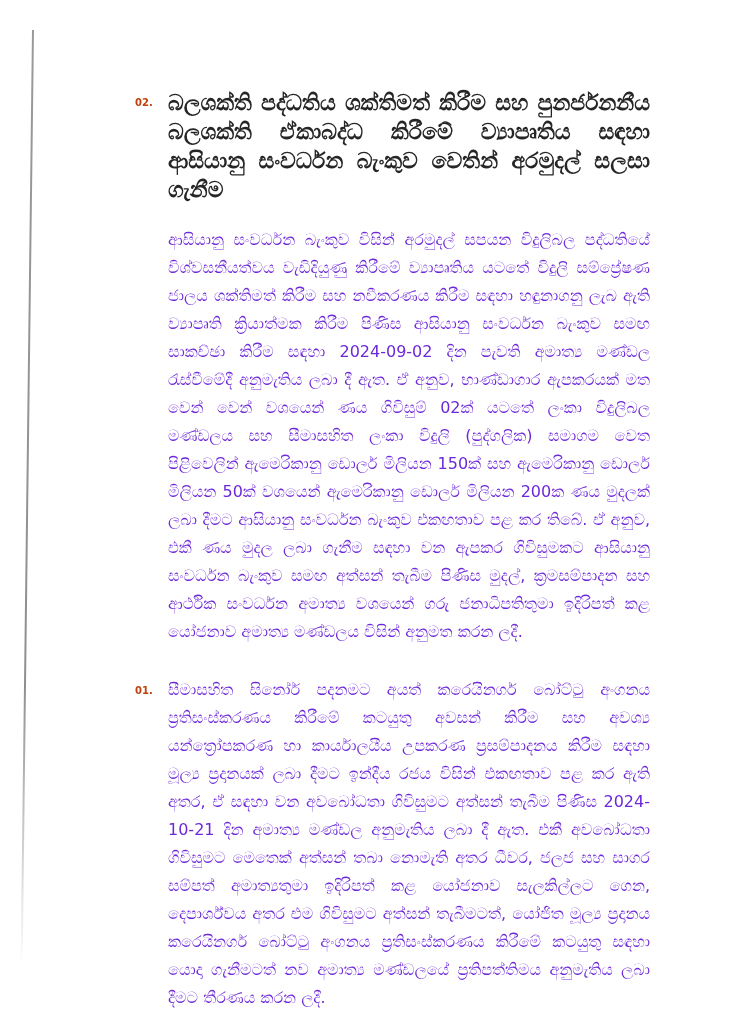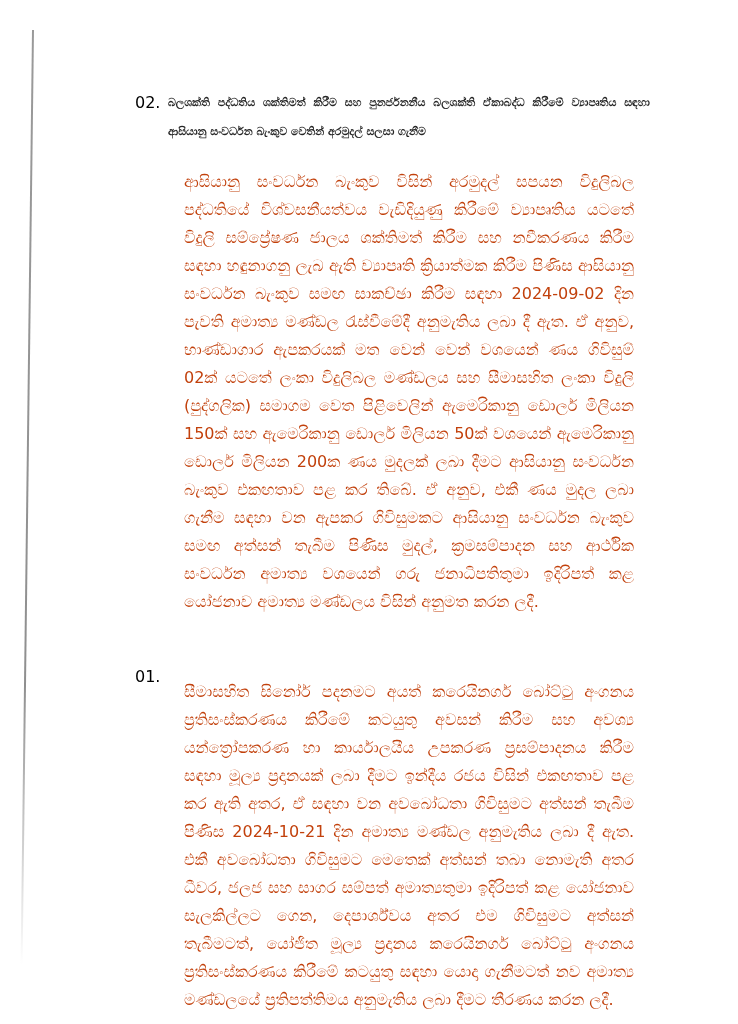--- a/index.html
+++ b/index.html
@@ -61,39 +61,40 @@
     width: 515px;
     color: #3d3d3d;
   }
   .item {
     display: flex;
     align-items: flex-start;
   }
   .item + .item { margin-top: 30px; }
   .item .num {
     flex: 0 0 33px;
-    font-size: 16px;
+    font-size: 10px;
     line-height: 29px;
-    color: #000000;
+    color: #c2410c;
+    font-weight: bold;
   }
   .item .body { flex: 1 1 auto; }
   .heading {
     margin: 0 0 22px 0;
-    font-size: 11px;
+    font-size: 22px;
     font-weight: bold;
     line-height: 29px;
     color: #262626;
     text-align: justify;
   }
   .para {
-    margin: 16px;
+    margin: 0;
     font-size: 16px;
     line-height: 28px;
     text-align: justify;
-    color: #c2410c;
+    color: #6d28d9;
   }
 </style>
 </head>
 <body>
 
 <div class="page">
 
 
   <div class="scan-line"></div>
 

